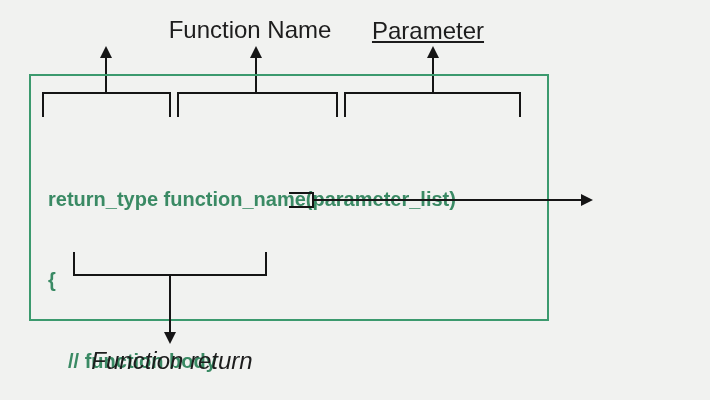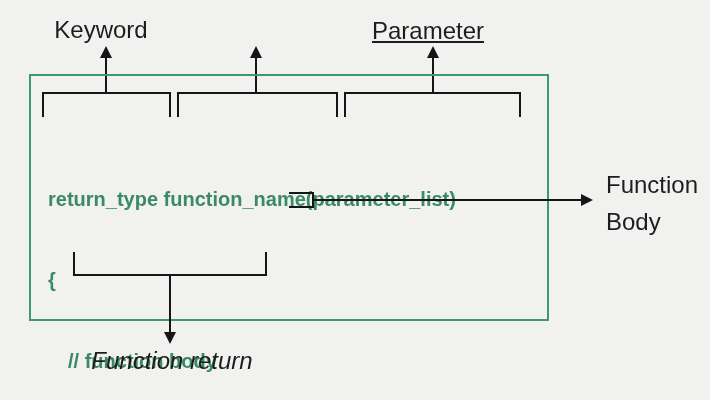--- a/index.html
+++ b/index.html
@@ -77,21 +77,21 @@
   #arrow-body-head{left:581px;top:194px;}
 
   #arrow-return-line{left:169px;top:275px;height:58px;}
   #arrow-return-head{left:164px;top:332px;}
 </style>
 </head>
 <body>
 
 <div class="stage">
 
-  <div class="ann centered" id="label-keyword">Keyword</div>
+  <div class="ann centered" id="label-function-name">Function Name</div>
   <div class="ann centered" id="label-parameter">Parameter</div>
 
   <div class="line-v" id="arrow-keyword-line"></div>
   <div class="head head-up" id="arrow-keyword-head"></div>
   <div class="line-v" id="arrow-fname-line"></div>
   <div class="head head-up" id="arrow-fname-head"></div>
   <div class="line-v" id="arrow-param-line"></div>
   <div class="head head-up" id="arrow-param-head"></div>
 
   <div class="syntax-box"></div>
@@ -104,23 +104,19 @@
     <div>return_type function_name(parameter_list)</div>
     <div>{</div>
     <div class="indent">// function body</div>
     
     
   </div>
 
   <div class="brace brace-open-left" id="bracket-body"></div>
   <div class="line-h" id="arrow-body-line"></div>
   <div class="head head-right" id="arrow-body-head"></div>
-  <div class="ann" id="label-function-body">
-    <div>Function</div>
-    <div>Body</div>
-  </div>
 
   <div class="brace brace-bottom" id="brace-return"></div>
   <div class="line-v" id="arrow-return-line"></div>
   <div class="head head-down" id="arrow-return-head"></div>
   <div class="ann centered" id="label-function-return">Function return</div>
 
 </div>
 
 </body></html>

